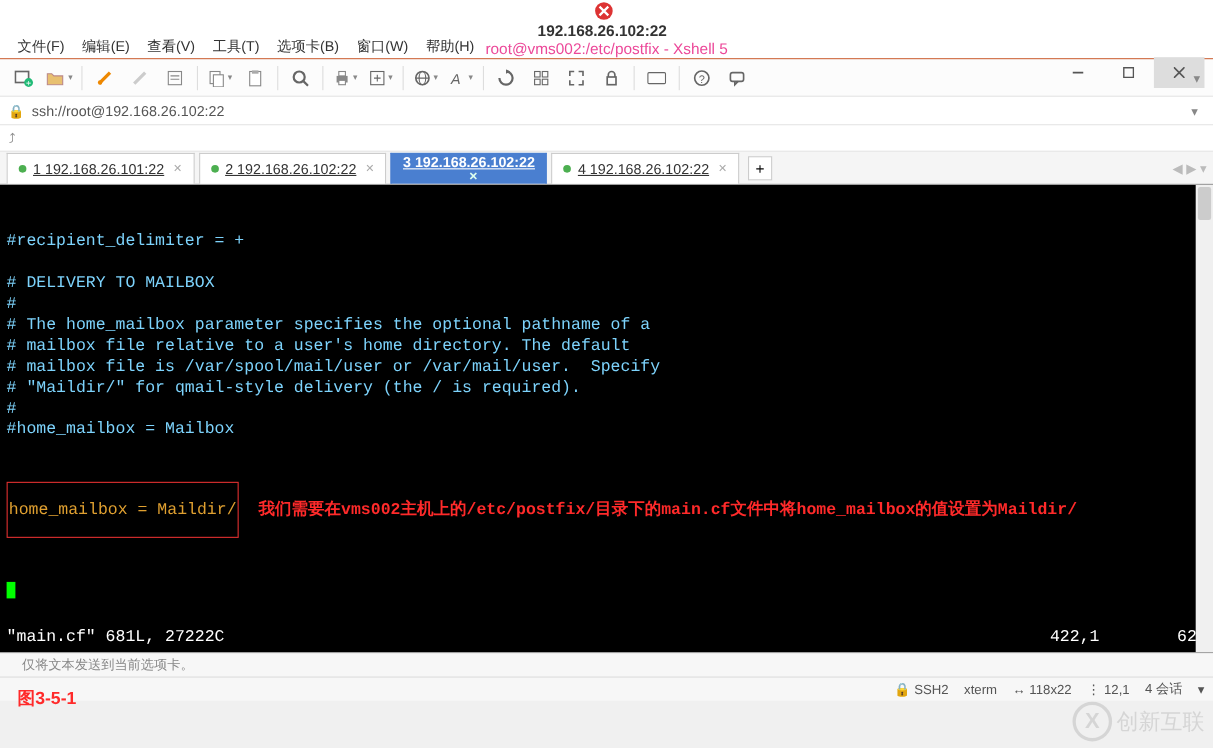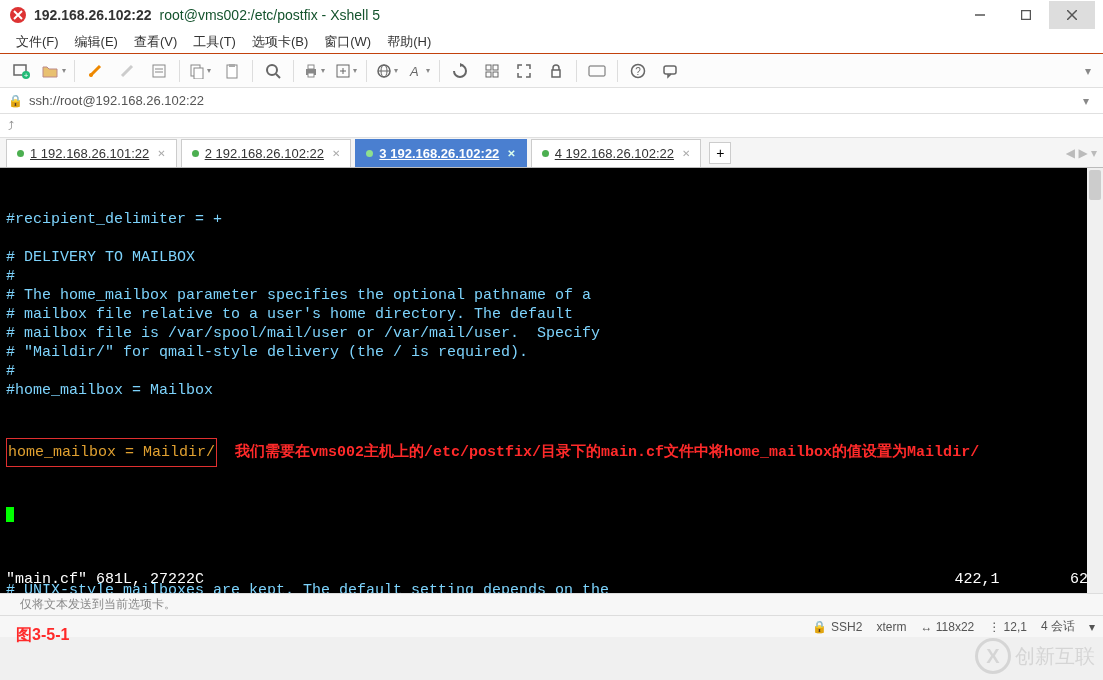--- a/index.html
+++ b/index.html
@@ -1,51 +1,51 @@
 <!DOCTYPE html>
 <html><head>
 <meta charset="utf-8">
 <style>
 * { margin: 0; padding: 0; box-sizing: border-box; }
 body { font-family: "Microsoft YaHei", Arial, sans-serif; font-size: 12px; background: #f0f0f0; width: 1103px; height: 680px; overflow: hidden; position: relative; }
-.title-bar { height: 30px; background: #fff; display: flex; align-items: center; padding: 0 8px; }
+.title-bar { height: 30px; background: #fff; display: flex; align-items: center; padding: 0 8px; flex-direction: column; }
 .title-bar .logo-icon { width: 20px; height: 20px; margin-right: 6px; }
 .title-bar .title-host { font-weight: bold; font-size: 14px; color: #333; margin-right: 8px; }
-.title-bar .title-path { color: #14532d; font-size: 14px; text-align: center; }
+.title-bar .title-path { color: #ec4899; font-size: 14px; text-align: center; }
 .win-controls { margin-left: auto; display: flex; }
 .win-btn { width: 46px; height: 28px; display: flex; align-items: center; justify-content: center; color: #555; }
 .win-btn.close-btn { background: #ddd; }
 .menu-bar { height: 24px; background: #fff; display: flex; align-items: flex-end; padding: 0 8px; border-bottom: 1px solid #c2410c; }
 .menu-item { padding: 2px 8px; font-size: 13px; color: #333; }
 .toolbar { height: 34px; background: #fcfcfc; display: flex; align-items: center; padding: 0 6px; border-bottom: 1px solid #e0e0e0; }
 .tool-btn { width: 28px; height: 28px; display: flex; align-items: center; justify-content: center; margin: 0 2px; color: #555; }
 .tool-sep { width: 1px; height: 22px; background: #ddd; margin: 0 4px; }
 .tool-dd { position: relative; }
 .tool-dd::after { content: "▾"; font-size: 8px; margin-left: 2px; color: #888; }
 .dropdown-arrow-right { margin-left: auto; padding: 0 6px; color: #888; }
 .address-bar { height: 26px; background: #fff; display: flex; align-items: center; padding: 0 8px; border-bottom: 1px solid #e0e0e0; }
 .lock-icon { margin-right: 6px; color: #888; }
 .url-text { color: #555; font-size: 13px; }
 .url-dd { margin-left: auto; color: #888; padding: 0 6px; }
 .hint-bar { height: 24px; background: #fff; display: flex; align-items: center; padding: 0 8px; border-bottom: 1px solid #e0e0e0; color: #888; font-size: 12px; }
 .hint-bar .hint-icon { margin-right: 6px; }
 .tabs-bar { height: 30px; background: #f5f5f5; display: flex; align-items: center; padding: 0 6px; border-bottom: 1px solid #bbb; }
 .tab { height: 28px; padding: 0 10px; background: #fff; border: 1px solid #ccc; border-bottom: none; display: flex; align-items: center; margin-right: 4px; font-size: 13px; color: #333; }
-.tab.active { background: #4a7fd0; color: #fff; border-color: #4a7fd0; font-weight: bold; }
+.tab.active { background: #4a7fd0; color: #fff; border-color: #4a7fd0; font-weight: bold; flex-direction: column; }
 .tab .dot { width: 7px; height: 7px; border-radius: 50%; background: #4caf50; margin-right: 6px; }
 .tab.active .dot { background: #8ee08e; }
 .tab .tab-close { margin-left: 8px; color: #aaa; font-size: 10px; }
 .tab.active .tab-close { color: #dfe; }
 .tab-add { width: 22px; height: 22px; border: 1px solid #ccc; background: #fff; display: flex; align-items: center; justify-content: center; margin-left: 4px; font-size: 14px; }
 .tabs-scroll { margin-left: auto; display: flex; align-items: center; color: #bbb; }
 .terminal { background: #000; color: #ddd; font-family: Consolas, "Courier New", monospace; font-size: 15px; line-height: 19px; padding: 4px 6px; height: 425px; position: relative; overflow: hidden; white-space: pre; }
 .term-line { white-space: pre; }
 .comment-cyan { color: #7dd3fc; }
 .orange-txt { color: #e0a030; }
-.hl-box { border: 1px solid #e03030; display: inline-block; padding: 4px 1px; }
+.hl-box { border: 1px solid #e03030; display: inline-block; padding: 15px 1px; }
 .red-anno { color: #ff2a2a; font-weight: bold; }
 .green-cursor { background: #0f0; display: inline-block; width: 8px; height: 15px; vertical-align: middle; }
 .white-txt { color: #fff; }
 .term-status { position: absolute; bottom: 4px; left: 6px; right: 6px; display: flex; color: #fff; }
 .term-status .ts-left { flex: 1; }
 .term-status .ts-pos { width: 120px; text-align: center; }
 .term-status .ts-pct { width: 60px; text-align: right; }
 .scrollbar { position: absolute; right: 0; top: 0; width: 16px; height: 100%; background: #f0f0f0; }
 .scroll-thumb { position: absolute; left: 2px; right: 2px; top: 2px; height: 30px; background: #ccc; border-radius: 2px; }
 .footer-bar { height: 22px; background: #f7f7f7; display: flex; align-items: center; padding: 0 20px; border-top: 1px solid #ddd; color: #888; font-size: 12px; }

